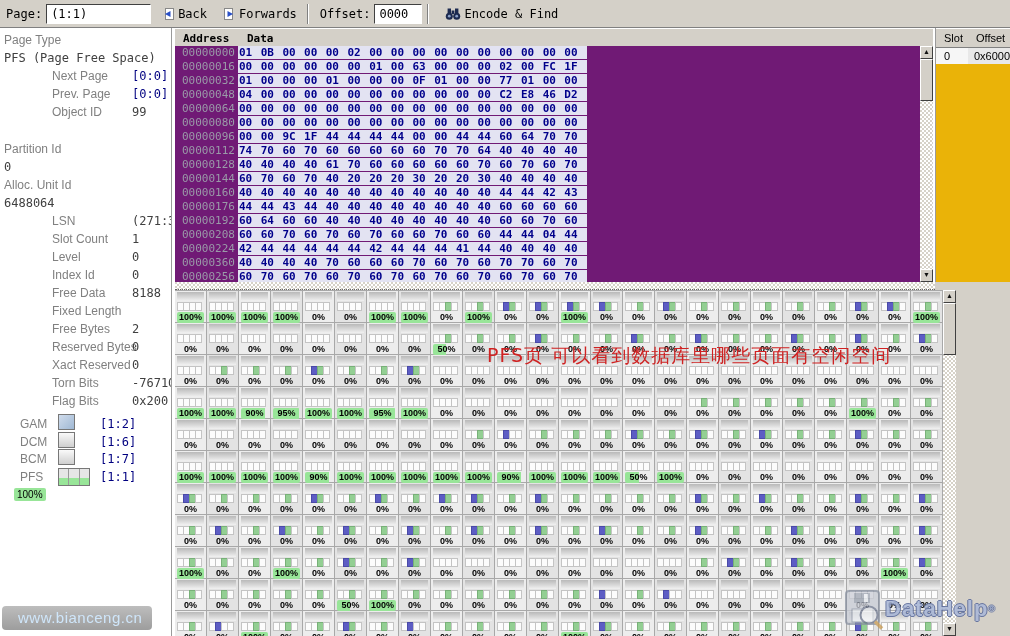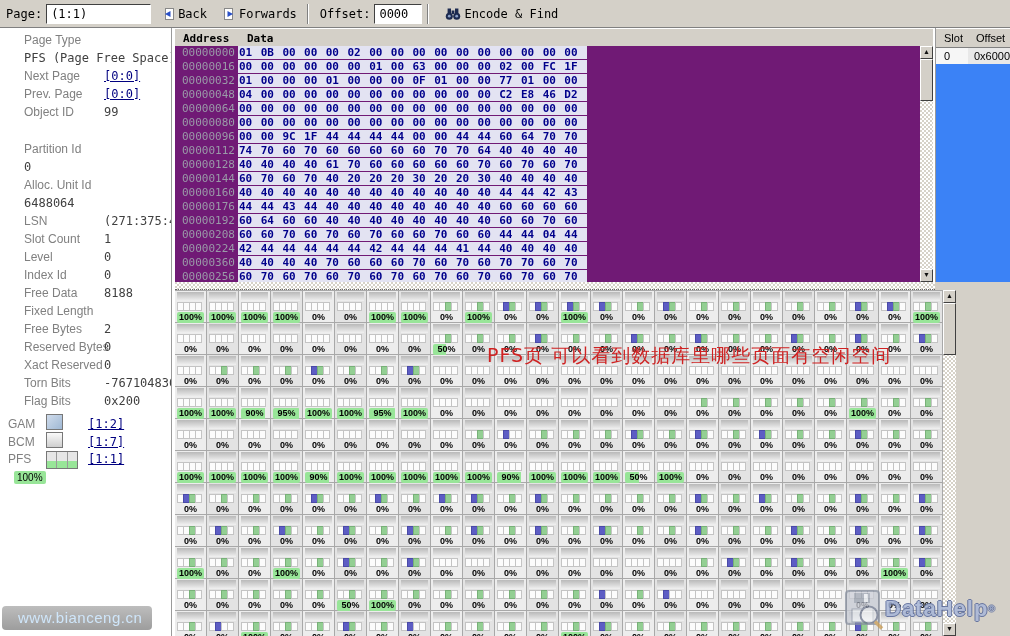--- a/index.html
+++ b/index.html
@@ -13,26 +13,26 @@
   .tb-input{border-top:1px solid #404040;border-left:1px solid #404040;
             border-bottom:1px solid #fff;border-right:1px solid #fff;background:#fff;
             font-family:"DejaVu Sans Mono",monospace;font-size:12px;padding:1px 4px;height:16px;}
   #page-input{width:95px;}
   #offset-input{width:38px;}
   .tb-btn{display:flex;align-items:center;gap:3px;padding:2px 5px;margin-left:6px;cursor:default;}
   .tb-sep{width:0;height:20px;border-left:1px solid #808080;border-right:1px solid #fff;margin:0 5px;}
   
   #sidebar{position:absolute;left:0;top:28px;width:172px;height:608px;background:#fff;
            border-right:1px solid #9a9a9a;padding-top:3px;box-sizing:border-box;overflow:hidden;}
-  .sd-row{height:18px;line-height:18px;white-space:nowrap;padding-left:24px;}
+  .sd-row{height:18px;line-height:18px;white-space:nowrap;padding-left:4px;}
   .sd-label{color:#808080;display:inline-block;}
-  .sd-label.w{width:80px;}
+  .sd-label.w{width:80px;margin-left:48px;}
   .sd-val{color:#404040;font-family:"DejaVu Sans Mono",monospace;}
-  .sd-link{color:#000080;text-decoration:underline;font-family:"DejaVu Sans Mono",monospace;cursor:pointer;}
-  .lg-row{height:17.5px;line-height:17px;padding-left:8px;display:flex;align-items:center;}
+  .sd-link{color:#000080;font-family:"DejaVu Sans Mono",monospace;cursor:pointer;}
+  .lg-row{height:17.5px;line-height:17px;padding-left:8px;display:flex;align-items:center;margin-left:12px;}
   .lg-label{color:#808080;width:38px;}
   .lg-boxwrap{width:42px;}
   .lg-box{width:15px;height:14px;border:1px solid #777;background:linear-gradient(180deg,#fafafa,#cfcfcf);display:inline-block;}
   .lg-box.gam{background:linear-gradient(135deg,#d0dcec,#9fb8d4);}
   .lg-box.pfs{width:30px;height:16px;display:flex;}
   .lg-box.pfs i{flex:1;border-right:1px solid #999;
       background:linear-gradient(180deg,#e6e6e6 0 55%,#98e598 55% 100%);}
   .lg-box.pfs i:last-child{border-right:none;}
   .pfs-badge{display:inline-block;margin:2px 0 0 14px;background:#98e598;border-radius:2px;
       font-size:10px;padding:1px 3px;color:#000;}
@@ -52,21 +52,21 @@
   .checker{background-image:repeating-conic-gradient(#ffffff 0% 25%, #d6d2c8 25% 50%);background-size:4px 4px;}
   #hex-vscroll{position:absolute;left:920px;top:46px;width:13px;height:236px;}
   #map-vscroll{position:absolute;left:943px;top:290px;width:13px;height:346px;}
   .sb-btn{position:absolute;left:0;width:13px;height:13px;background:#d4d0c8;
       border:1px solid;border-color:#fff #404040 #404040 #fff;box-sizing:border-box;
       font-size:7px;line-height:10px;text-align:center;color:#111;}
   .sb-thumb{position:absolute;left:0;width:13px;background:#d4d0c8;
       border:1px solid;border-color:#fff #404040 #404040 #fff;box-sizing:border-box;}
   #bottom-strip{position:absolute;left:175px;top:282px;width:768px;height:8px;border-bottom:1px dotted #666;box-sizing:border-box;}
   
-  #slot-panel{position:absolute;left:935px;top:28px;width:75px;height:254px;background:#3b82f6;border-left:1px solid #9a9a9a;}
+  #slot-panel{position:absolute;left:935px;top:28px;width:75px;height:254px;background:#eab308;border-left:1px solid #9a9a9a;}
   #slot-header{height:18px;background:#d4d0c8;border-bottom:1px solid #808080;border-top:1px solid #fff;
       display:flex;font-size:11px;align-items:center;}
   #slot-header span:first-child{padding-left:8px;width:32px;}
   .slotrow{display:flex;height:16px;font-size:11px;align-items:center;}
   .slotrow .sc{padding-left:8px;width:24px;background:#f6f6f6;height:16px;line-height:16px;}
   .slotrow .oc{flex:1;background:#e8e8e8;height:16px;line-height:16px;padding-left:6px;}
   #right-filler{position:absolute;left:935px;top:282px;width:75px;height:354px;background:#d4d0c8;}
   
   #map-grid{position:absolute;left:175px;top:290px;width:768px;display:grid;
       grid-template-columns:repeat(24,32px);grid-auto-rows:32px;border-top:1px solid #a8a8a8;}
@@ -126,20 +126,24 @@
     </svg>
     <span>Encode &amp; Find</span>
   </span>
 </div>
 
 <div id="sidebar"><div class="sd-row"><span class="sd-label">Page Type</span></div><div class="sd-row"><span class="sd-val">PFS (Page Free Space)</span></div><div class="sd-row"><span class="sd-label w">Next Page</span><span class="sd-link">[0:0]</span></div><div class="sd-row"><span class="sd-label w">Prev. Page</span><span class="sd-link">[0:0]</span></div><div class="sd-row"><span class="sd-label w">Object ID</span><span class="sd-val">99</span></div><div style="height: 19px;"></div><div class="sd-row"><span class="sd-label">Partition Id</span></div><div class="sd-row"><span class="sd-val">0</span></div><div class="sd-row"><span class="sd-label">Alloc. Unit Id</span></div><div class="sd-row"><span class="sd-val">6488064</span></div><div class="sd-row"><span class="sd-label w">LSN</span><span class="sd-val">(271:375:4)</span></div><div class="sd-row"><span class="sd-label w">Slot Count</span><span class="sd-val">1</span></div><div class="sd-row"><span class="sd-label w">Level</span><span class="sd-val">0</span></div><div class="sd-row"><span class="sd-label w">Index Id</span><span class="sd-val">0</span></div><div class="sd-row"><span class="sd-label w">Free Data</span><span class="sd-val">8188</span></div><div class="sd-row"><span class="sd-label w">Fixed Length</span><span class="sd-val"></span></div><div class="sd-row"><span class="sd-label w">Free Bytes</span><span class="sd-val">2</span></div><div class="sd-row"><span class="sd-label w">Reserved Bytes</span><span class="sd-val">0</span></div><div class="sd-row"><span class="sd-label w">Xact Reserved</span><span class="sd-val">0</span></div><div class="sd-row"><span class="sd-label w">Torn Bits</span><span class="sd-val">-767104830</span></div><div class="sd-row"><span class="sd-label w">Flag Bits</span><span class="sd-val">0x200</span></div><div style="height: 6px;"></div><div class="lg-row">
       <span class="lg-label">GAM</span>
       <span class="lg-boxwrap"><span class="lg-box gam"></span></span>
       <span class="sd-link">[1:2]</span>
     </div><div class="lg-row">
+      <span class="lg-label">DCM</span>
+      <span class="lg-boxwrap"><span class="lg-box "></span></span>
+      <span class="sd-link">[1:6]</span>
+    </div><div class="lg-row">
       <span class="lg-label">BCM</span>
       <span class="lg-boxwrap"><span class="lg-box "></span></span>
       <span class="sd-link">[1:7]</span>
     </div><div class="lg-row">
       <span class="lg-label">PFS</span>
       <span class="lg-boxwrap">
         <span class="lg-box pfs">
           <i></i>
           <i></i>
           <i></i>

